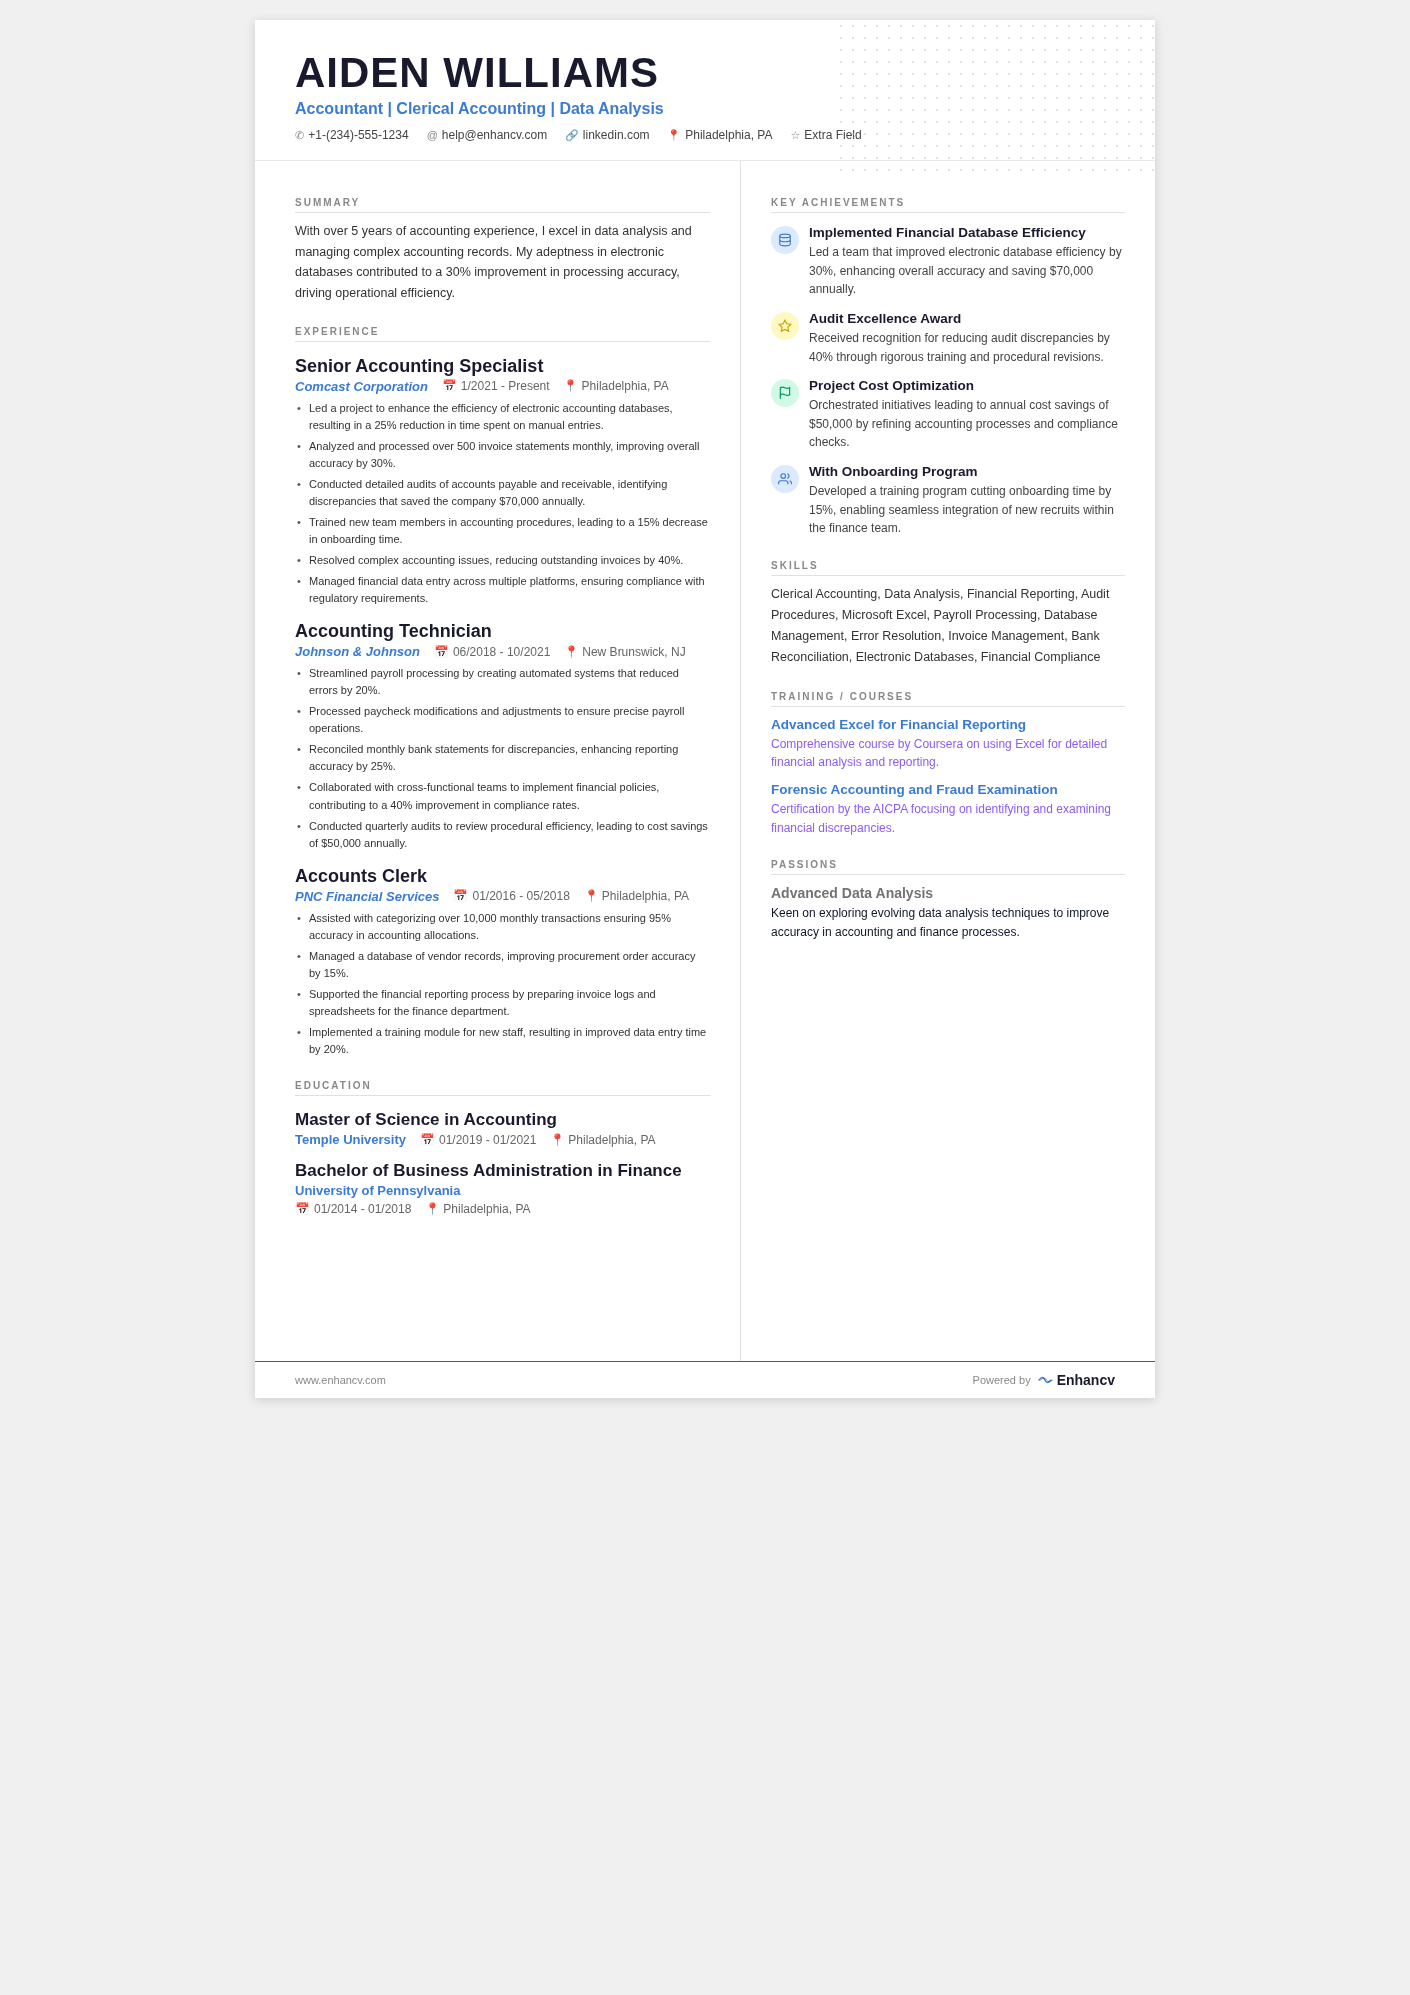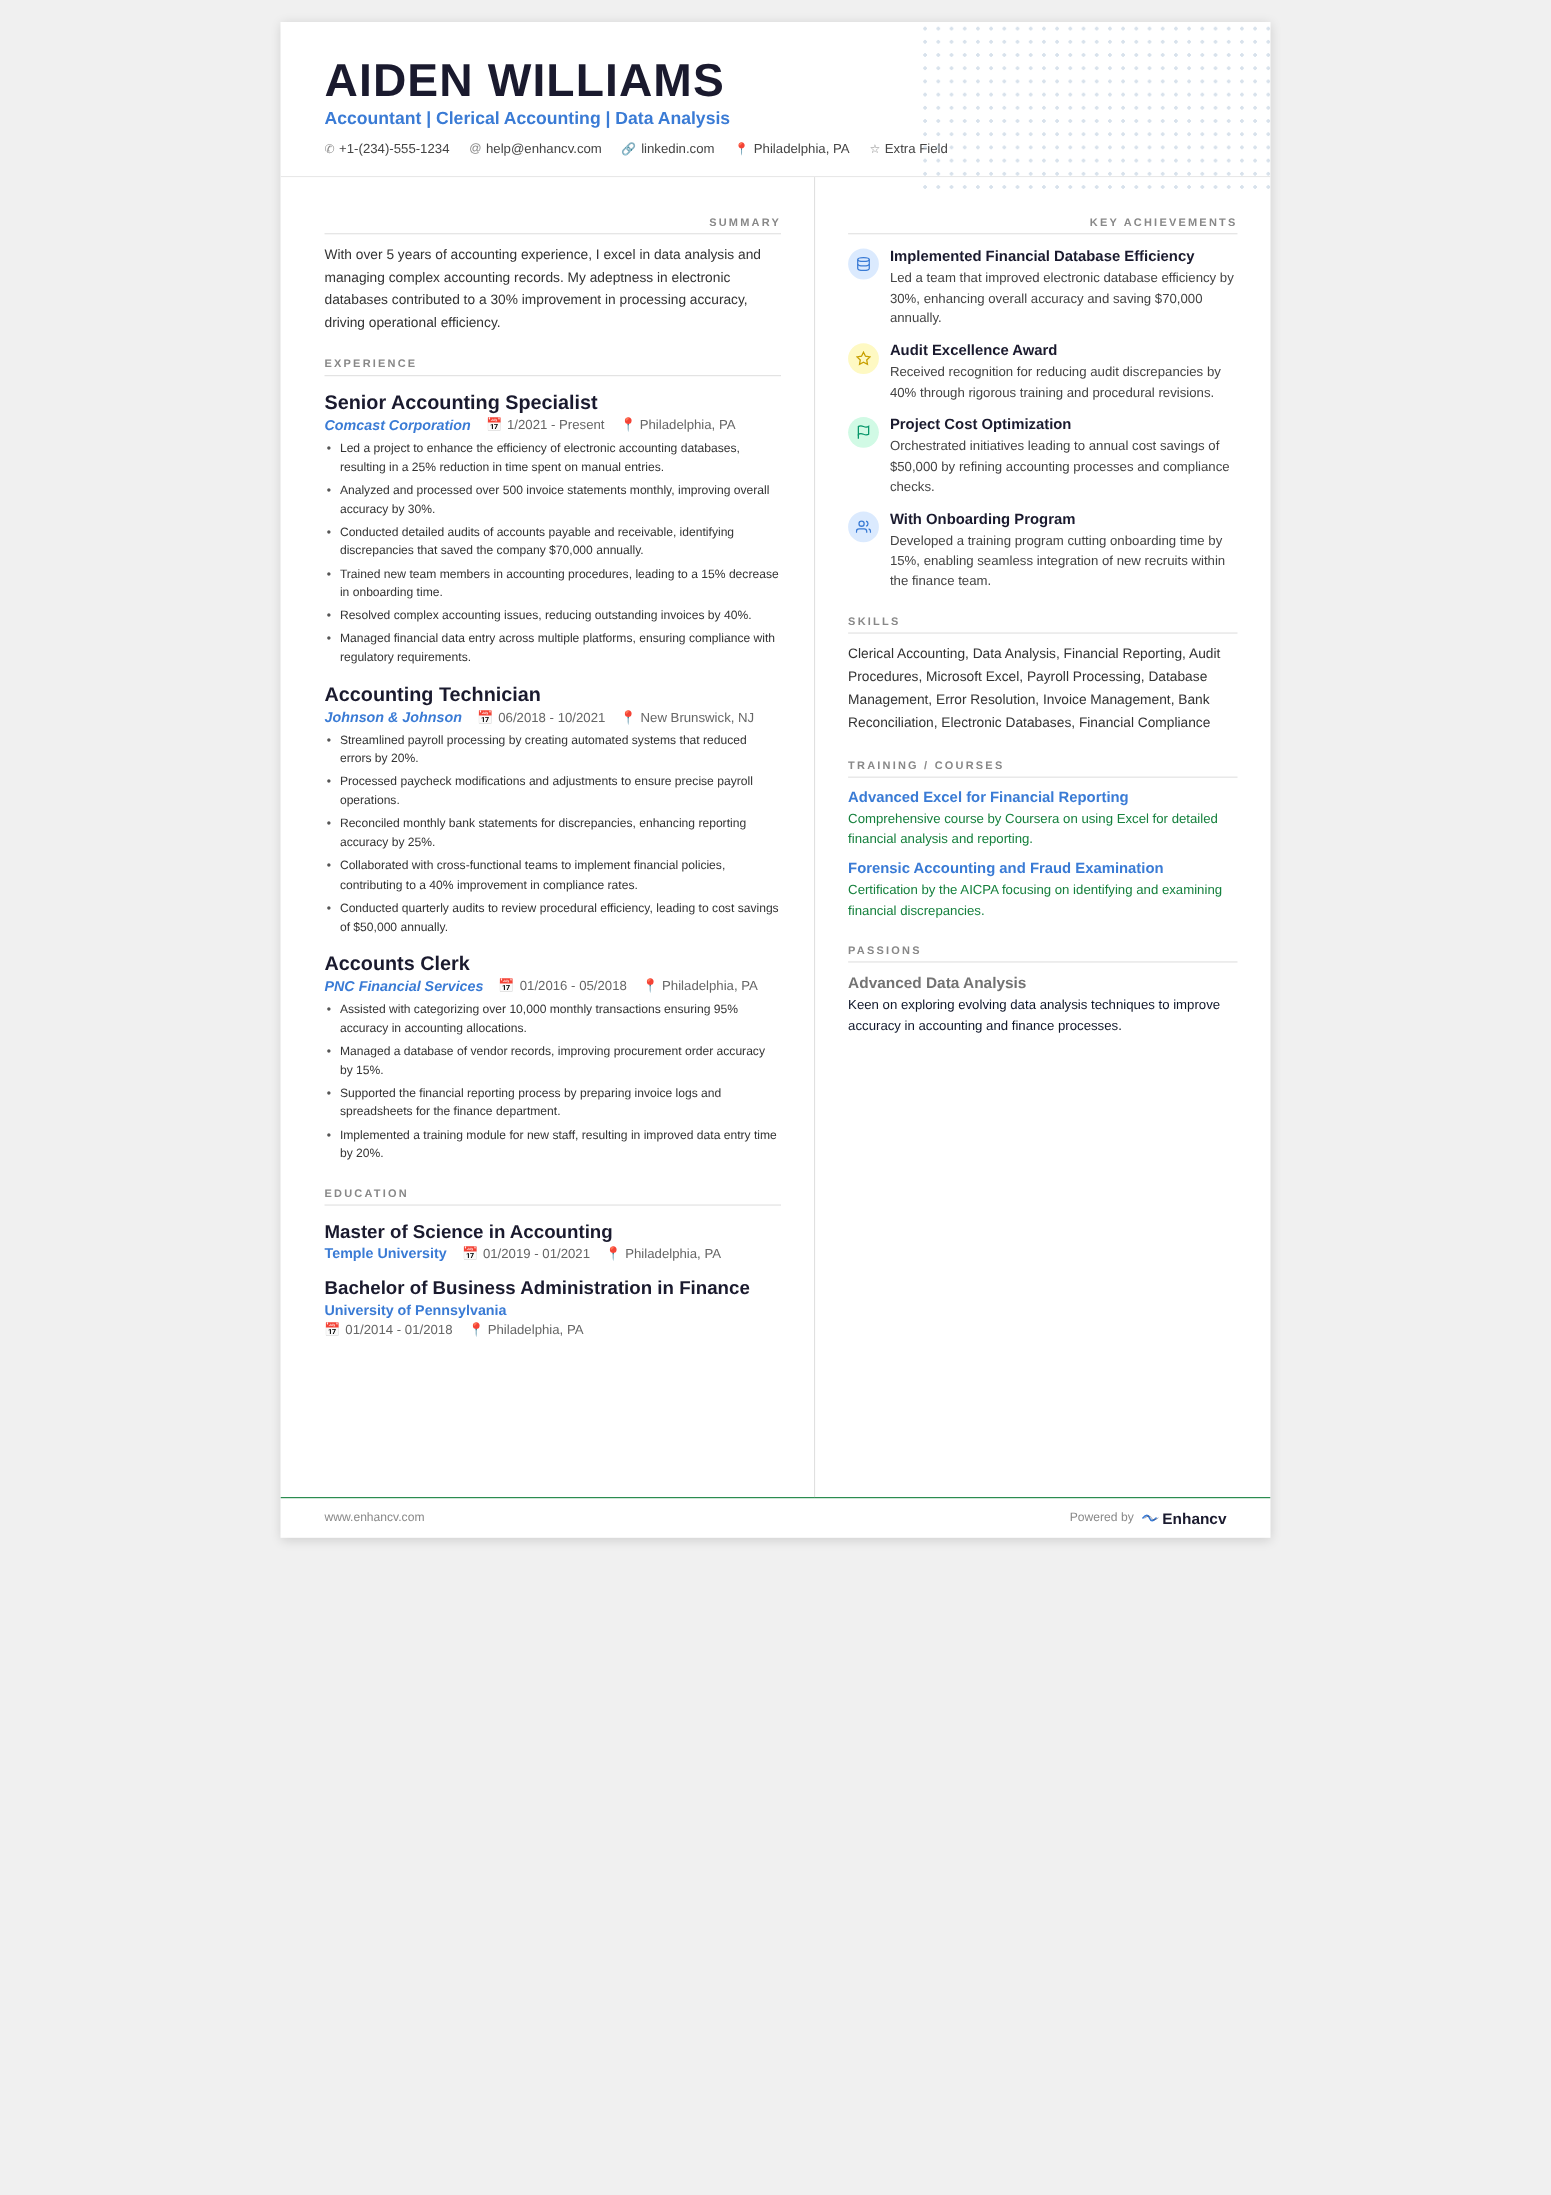--- a/index.html
+++ b/index.html
@@ -88,21 +88,20 @@
       letter-spacing: 2px;
       color: #888;
       text-transform: uppercase;
       margin-bottom: 6px;
       margin-top: 22px;
       border-bottom: 1px solid #e0e0e0;
       padding-bottom: 4px;
     }
     .section-label:first-child {
       margin-top: 0;
-      text-align: right;
     }
     
     .summary-text {
       font-size: 12.5px;
       color: #333;
       line-height: 1.65;
       margin-top: 8px;
     }
     
     .job-title {
@@ -218,21 +217,21 @@
     }
     .course-title {
       font-size: 13.5px;
       font-weight: 600;
       color: #3a7bd5;
       margin-top: 10px;
       margin-bottom: 3px;
     }
     .course-desc {
       font-size: 12px;
-      color: #15803d;
+      color: #8b5cf6;
       line-height: 1.55;
     }
     .passion-title {
       font-size: 14px;
       font-weight: 700;
       color: #737373;
       margin-top: 10px;
       margin-bottom: 3px;
     }
     .passion-desc {

